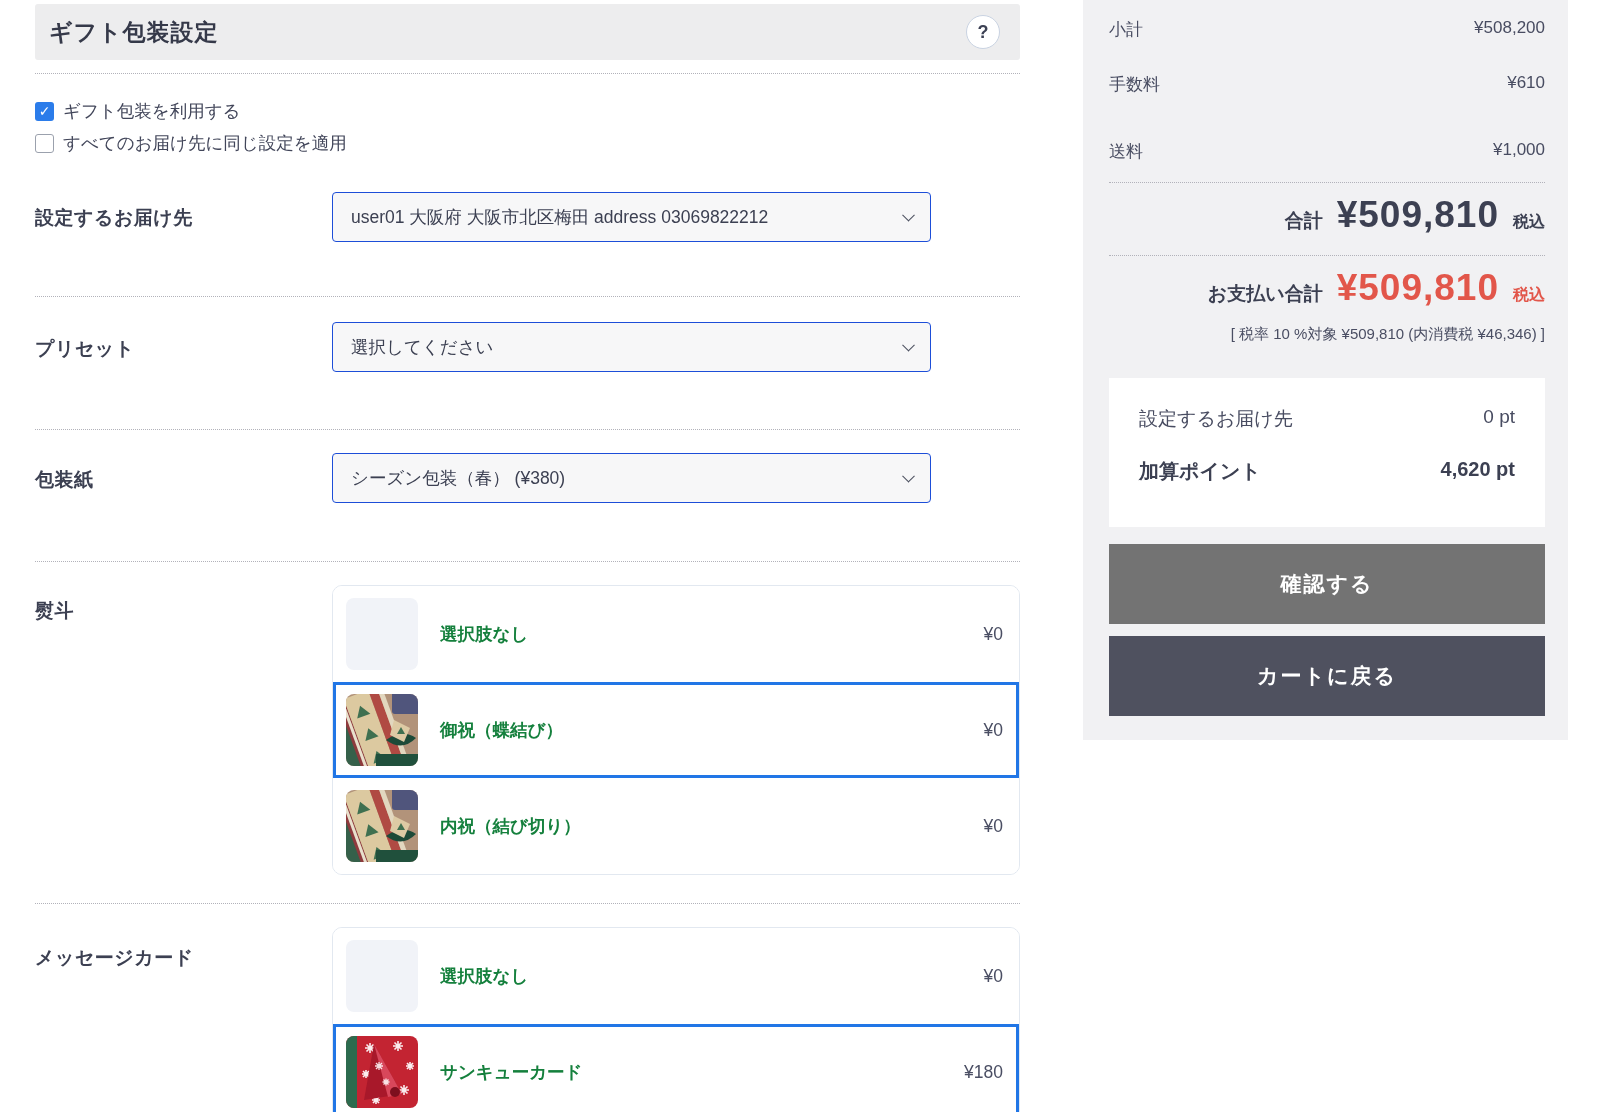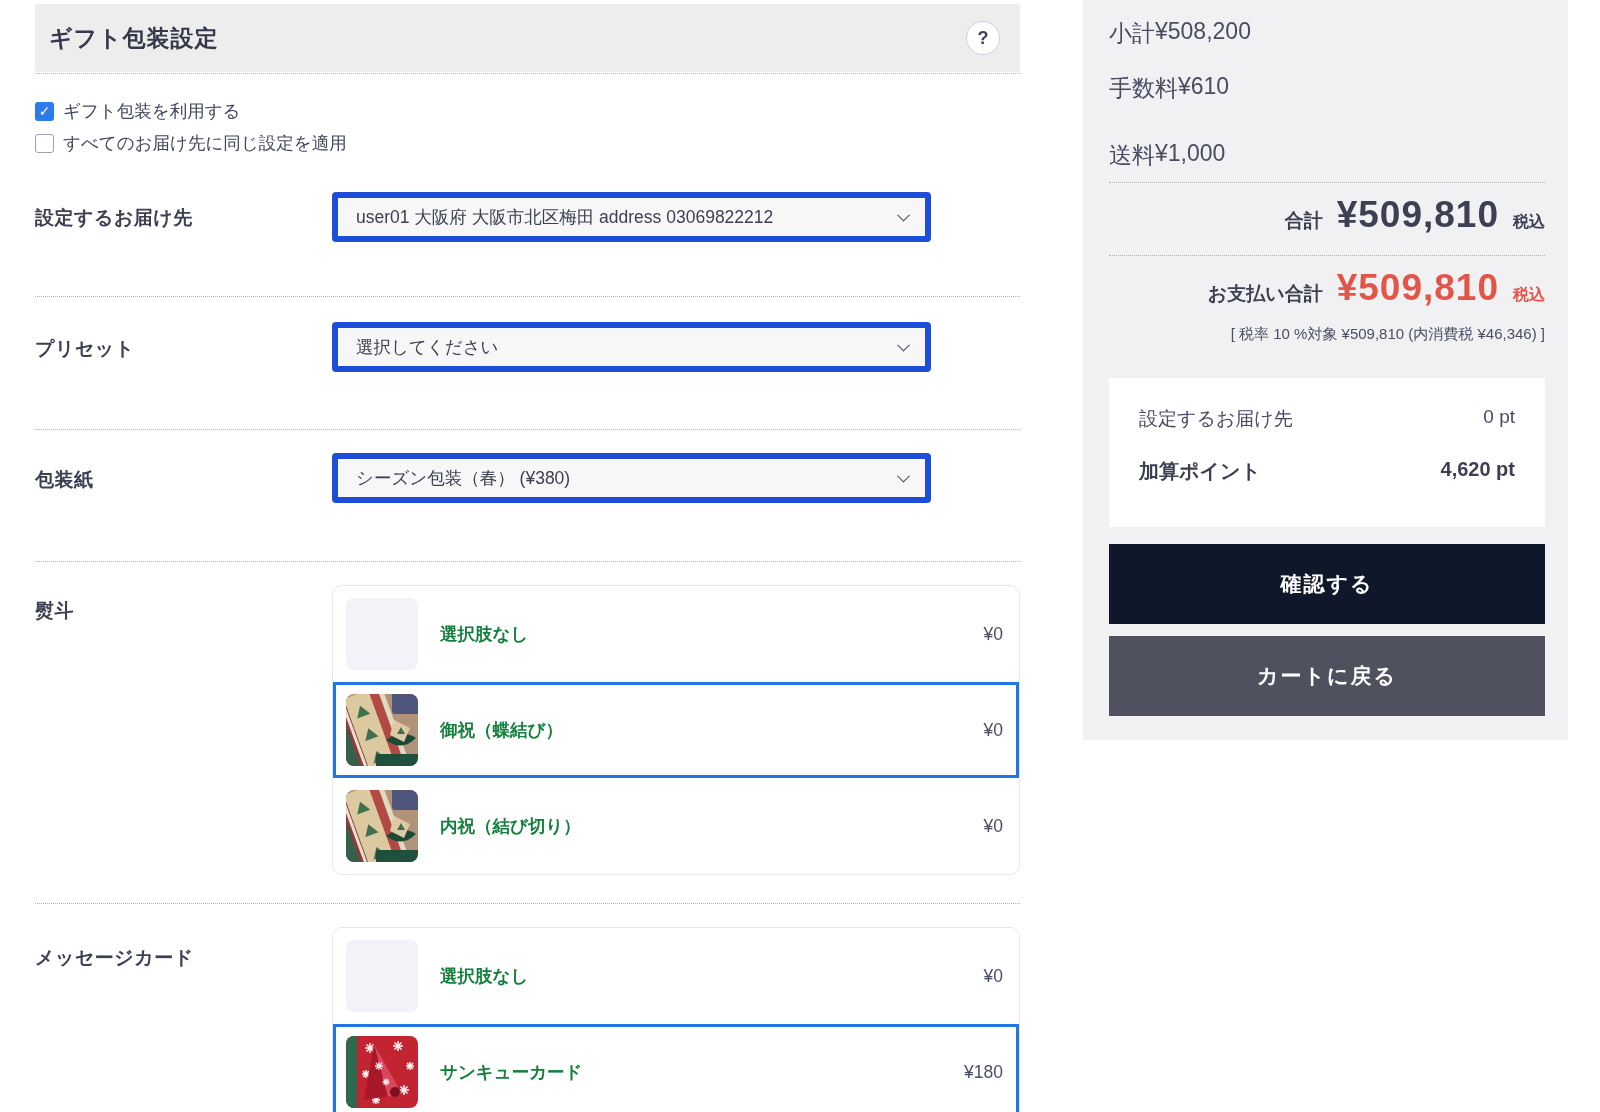--- a/index.html
+++ b/index.html
@@ -5,21 +5,21 @@
   * { box-sizing: border-box; }
   html,body { margin:0; padding:0; }
   body {
     width:1600px; height:1112px; position:relative; overflow:hidden;
     background:#ffffff; color:#42465a;
     font-family:"Liberation Sans","DejaVu Sans",sans-serif;
   }
 
   
   .panel-header {
-    position:absolute; left:35px; top:4px; width:985px; height:68px;
+    position:absolute; left:35px; top:4px; width:985px; height:56px;
     background:#ededee; border-radius:3px;
     display:flex; align-items:center; justify-content:space-between;
     padding:0 20px 0 14px;
   }
   .panel-title { font-size:23px; font-weight:bold; color:#353949; letter-spacing:1px; }
   .help-btn {
     width:34px; height:34px; border-radius:50%; background:#fff;
     border:1px solid #c9d3e2; color:#3c4154; font-size:18px; font-weight:bold;
     display:flex; align-items:center; justify-content:center; cursor:pointer;
   }
@@ -29,21 +29,21 @@
              font-size:17.5px; color:#42465a; cursor:pointer; }
   .chk { width:19px; height:19px; border-radius:3px; flex:none;
          display:flex; align-items:center; justify-content:center; }
   .chk.on  { background:#2b7cea; color:#fff; font-size:14px; font-weight:bold; }
   .chk.off { background:#fff; border:1.5px solid #9ba1ad; }
 
   .f-label { position:absolute; left:35px; font-size:19px; font-weight:bold; color:#3c4052; letter-spacing:0.5px; }
 
   .select {
     position:absolute; left:332px; width:599px; height:50px;
-    background:#f7f7f8; border:6px solid #1d4ed8; border-radius:4px;
+    background:#f7f7f8; border:1px solid #1d4ed8; border-radius:4px;
     display:flex; align-items:center; padding:0 56px 0 18px;
     font-size:17.5px; color:#3c4052; cursor:pointer;
   }
   .chev { position:absolute; right:17px; top:50%; width:9px; height:9px;
           border-right:1.8px solid #4a4e5e; border-bottom:1.8px solid #4a4e5e;
           transform:translateY(-70%) rotate(45deg); }
 
   .opt-group {
     position:absolute; left:332px; width:688px;
     border:1px solid #e2e8f0; border-radius:10px; background:#fff; overflow:hidden;
@@ -52,37 +52,37 @@
              padding:0 16px 0 13px; background:#fff; cursor:pointer; }
   .opt-row.selected { box-shadow: inset 0 0 0 3px #2176e6; }
   .thumb { width:72px; height:72px; border-radius:8px; flex:none; overflow:hidden; }
   .thumb.placeholder { background:#f1f3f8; }
   .thumb svg { display:block; width:72px; height:72px; }
   .opt-name  { margin-left:22px; font-size:17.5px; font-weight:bold; color:#15803d; }
   .opt-price { margin-left:auto; font-size:17.5px; color:#4a4e63; }
 
   
   .sidebar { position:absolute; left:1083px; top:0; width:485px; height:740px; background:#f1f1f3; }
-  .s-row { position:absolute; left:26px; right:23px; display:flex; justify-content:flex-start;
-           font-size:23px; color:#484c61; }
+  .s-row { position:absolute; left:26px; right:23px; display:flex; justify-content:space-between;
+           font-size:17px; color:#484c61; }
   .s-sep { position:absolute; left:26px; right:23px; height:0; border-top:1px dotted #b2b2ba; }
   .s-total { position:absolute; right:23px; display:flex; align-items:baseline; gap:14px; color:#3c4052; }
   .s-total .t-label { font-size:19px; font-weight:bold; }
   .s-total .t-value { font-size:37px; font-weight:bold; letter-spacing:1px; }
   .s-total .t-tax   { font-size:16px; font-weight:bold; }
   .s-total.pay .t-value, .s-total.pay .t-tax { color:#e2564a; }
   .s-taxnote { position:absolute; right:23px; font-size:15px; color:#4a4e63; }
   .points { position:absolute; left:26px; right:23px; top:378px; height:149px; background:#fff; }
   .p-row { position:absolute; left:30px; right:30px; display:flex; justify-content:space-between;
            font-size:19px; color:#484c61; }
   .p-row.bold { font-size:20px; font-weight:bold; color:#3c4052; }
   .btn { position:absolute; left:26px; right:23px; height:80px;
          display:flex; align-items:center; justify-content:center;
          color:#fff; font-size:21px; font-weight:bold; letter-spacing:2px; cursor:pointer; }
-  .btn-confirm { top:544px; background:#0f172a; }
+  .btn-confirm { top:544px; background:#737373; }
   .btn-back    { top:636px; background:#4f515f; }
 </style>
 </head>
 <body>
 
 <div class="panel-header">
   <span class="panel-title">ギフト包装設定</span>
   <span class="help-btn">
     <span>?</span>
   </span>

